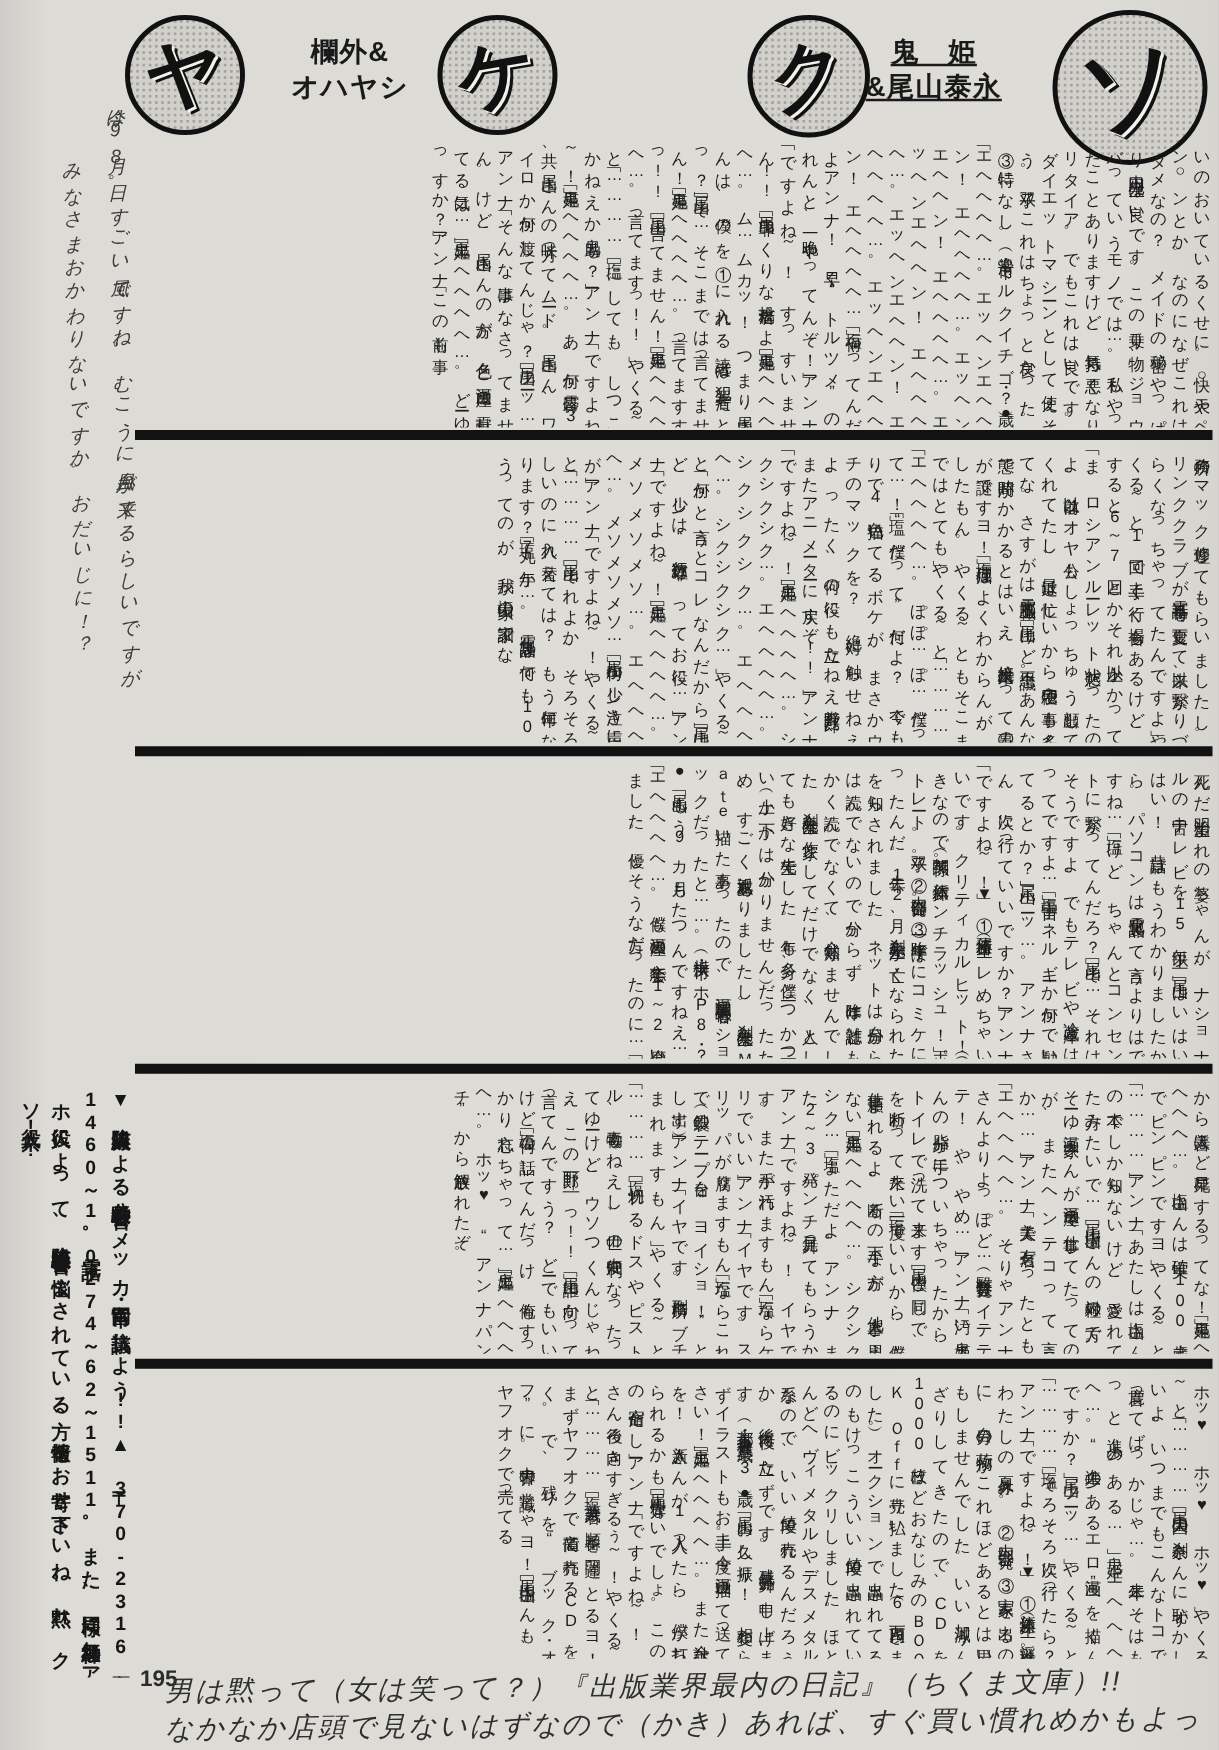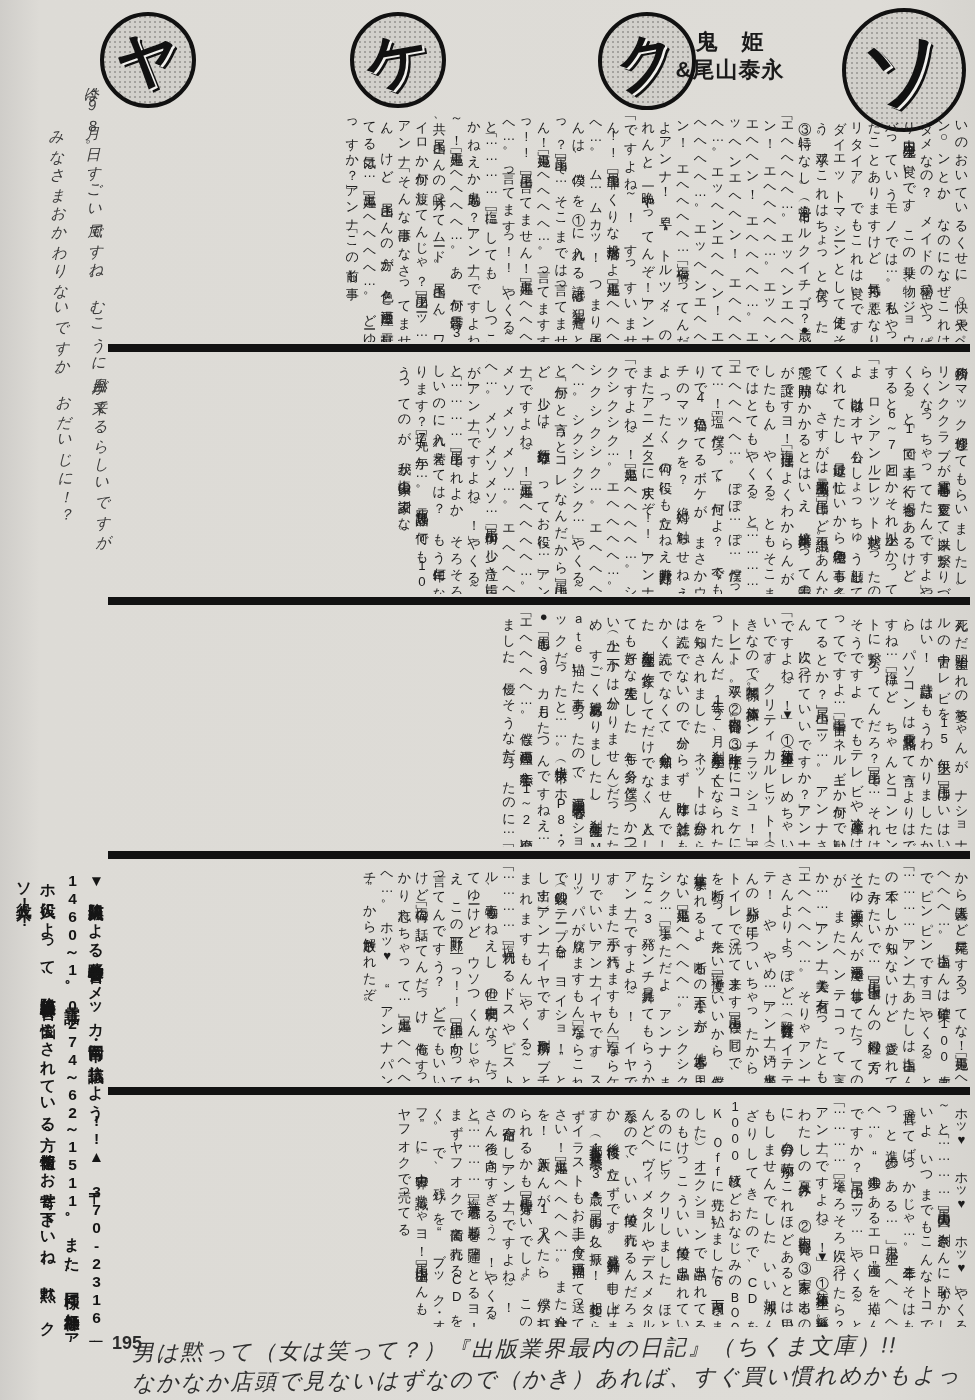--- a/index.html
+++ b/index.html
@@ -73,29 +73,33 @@
   }
 </style>
 </head>
 <body>
 
 <div id="page">
 
   <div class="hcircle" style="left:100px;top:12px;width:96px;height:96px;">
     <span class="glyph" style="font-size:62px;">ヤ</span>
   </div>
+  <div class="hlabel" style="left:212px;top:28px;width:136px;">
+    <div>欄外&amp;</div>
+    <div>オハヤシ</div>
+  </div>
 
   <div class="hcircle" style="left:350px;top:12px;width:96px;height:96px;">
     <span class="glyph" style="font-size:62px;">ケ</span>
   </div>
 
   <div class="hcircle" style="left:598px;top:12px;width:98px;height:98px;">
     <span class="glyph" style="font-size:62px;">ク</span>
   </div>
-  <div class="hlabel" style="left:659px;top:28px;width:142px;">
+  <div class="hlabel" style="left:676px;top:28px;width:142px;text-decoration:underline;">
     <div>鬼　姫</div>
     <div>&amp;尾山泰永</div>
   </div>
 
   <div class="hcircle" style="left:842px;top:8px;width:124px;height:124px;">
     <span class="glyph" style="font-size:80px;">ソ</span>
   </div>
 
   <div class="hand-v" style="left:78px;top:75px;width:34px;height:630px;">今は9月8日。すごい風ですね。むこうに台風が来てるらしいですが</div>
   <div class="hand-v" style="left:46px;top:120px;width:30px;height:560px;">みなさまおかわりないですか。おだいじに！？</div>

